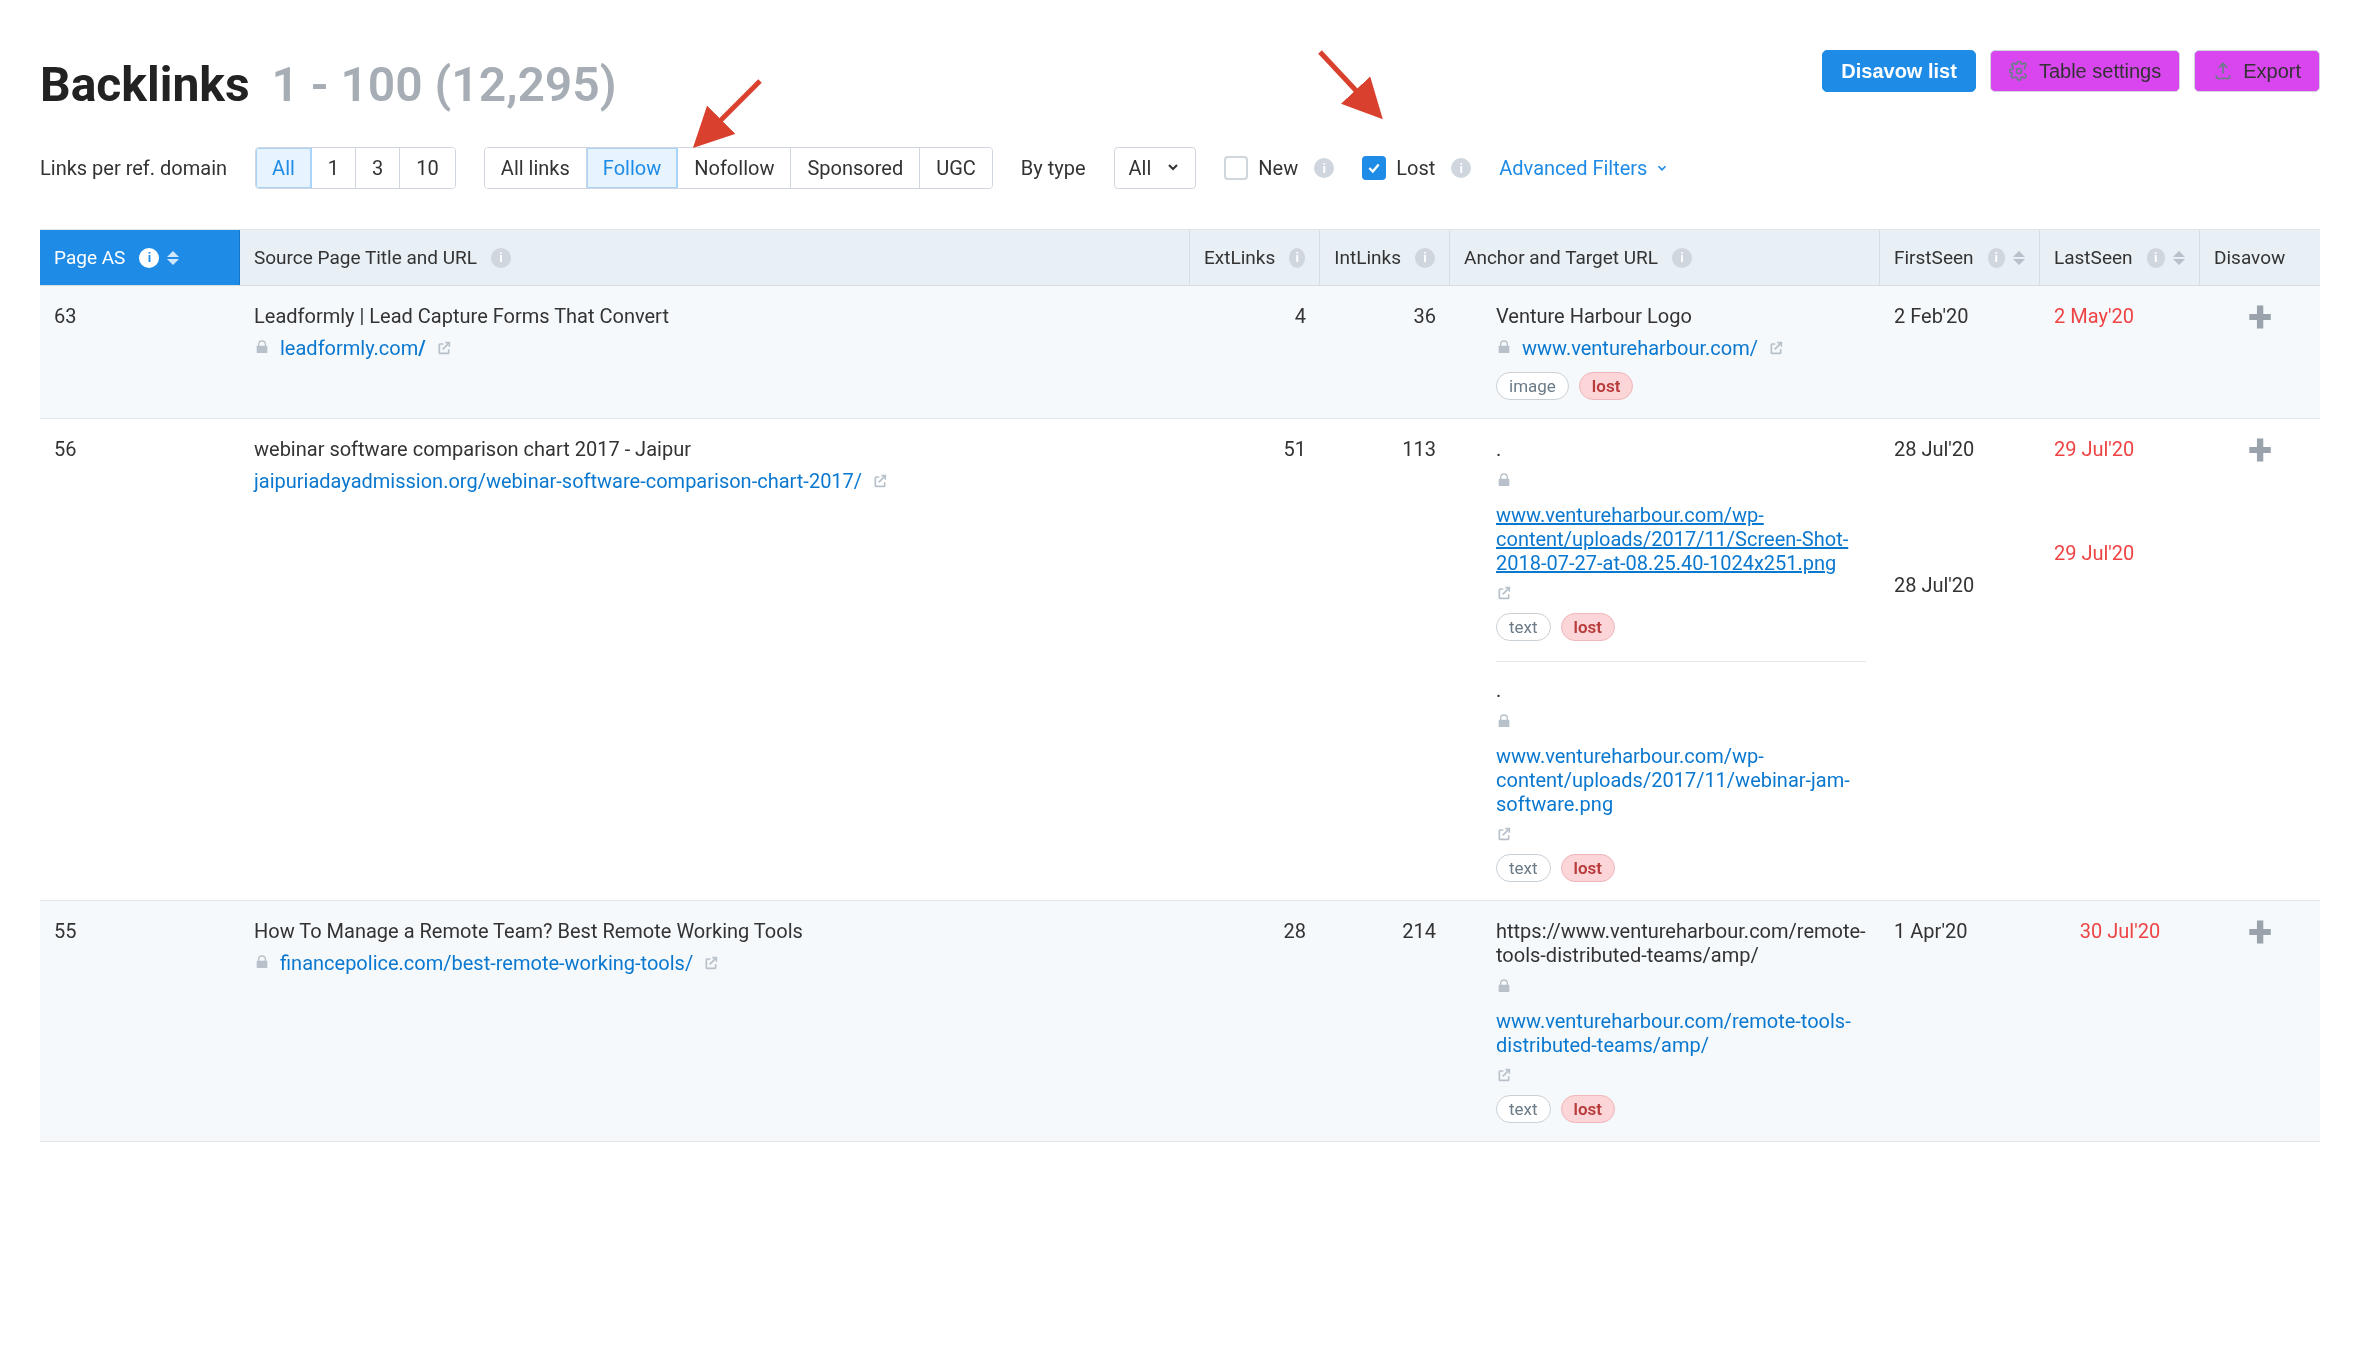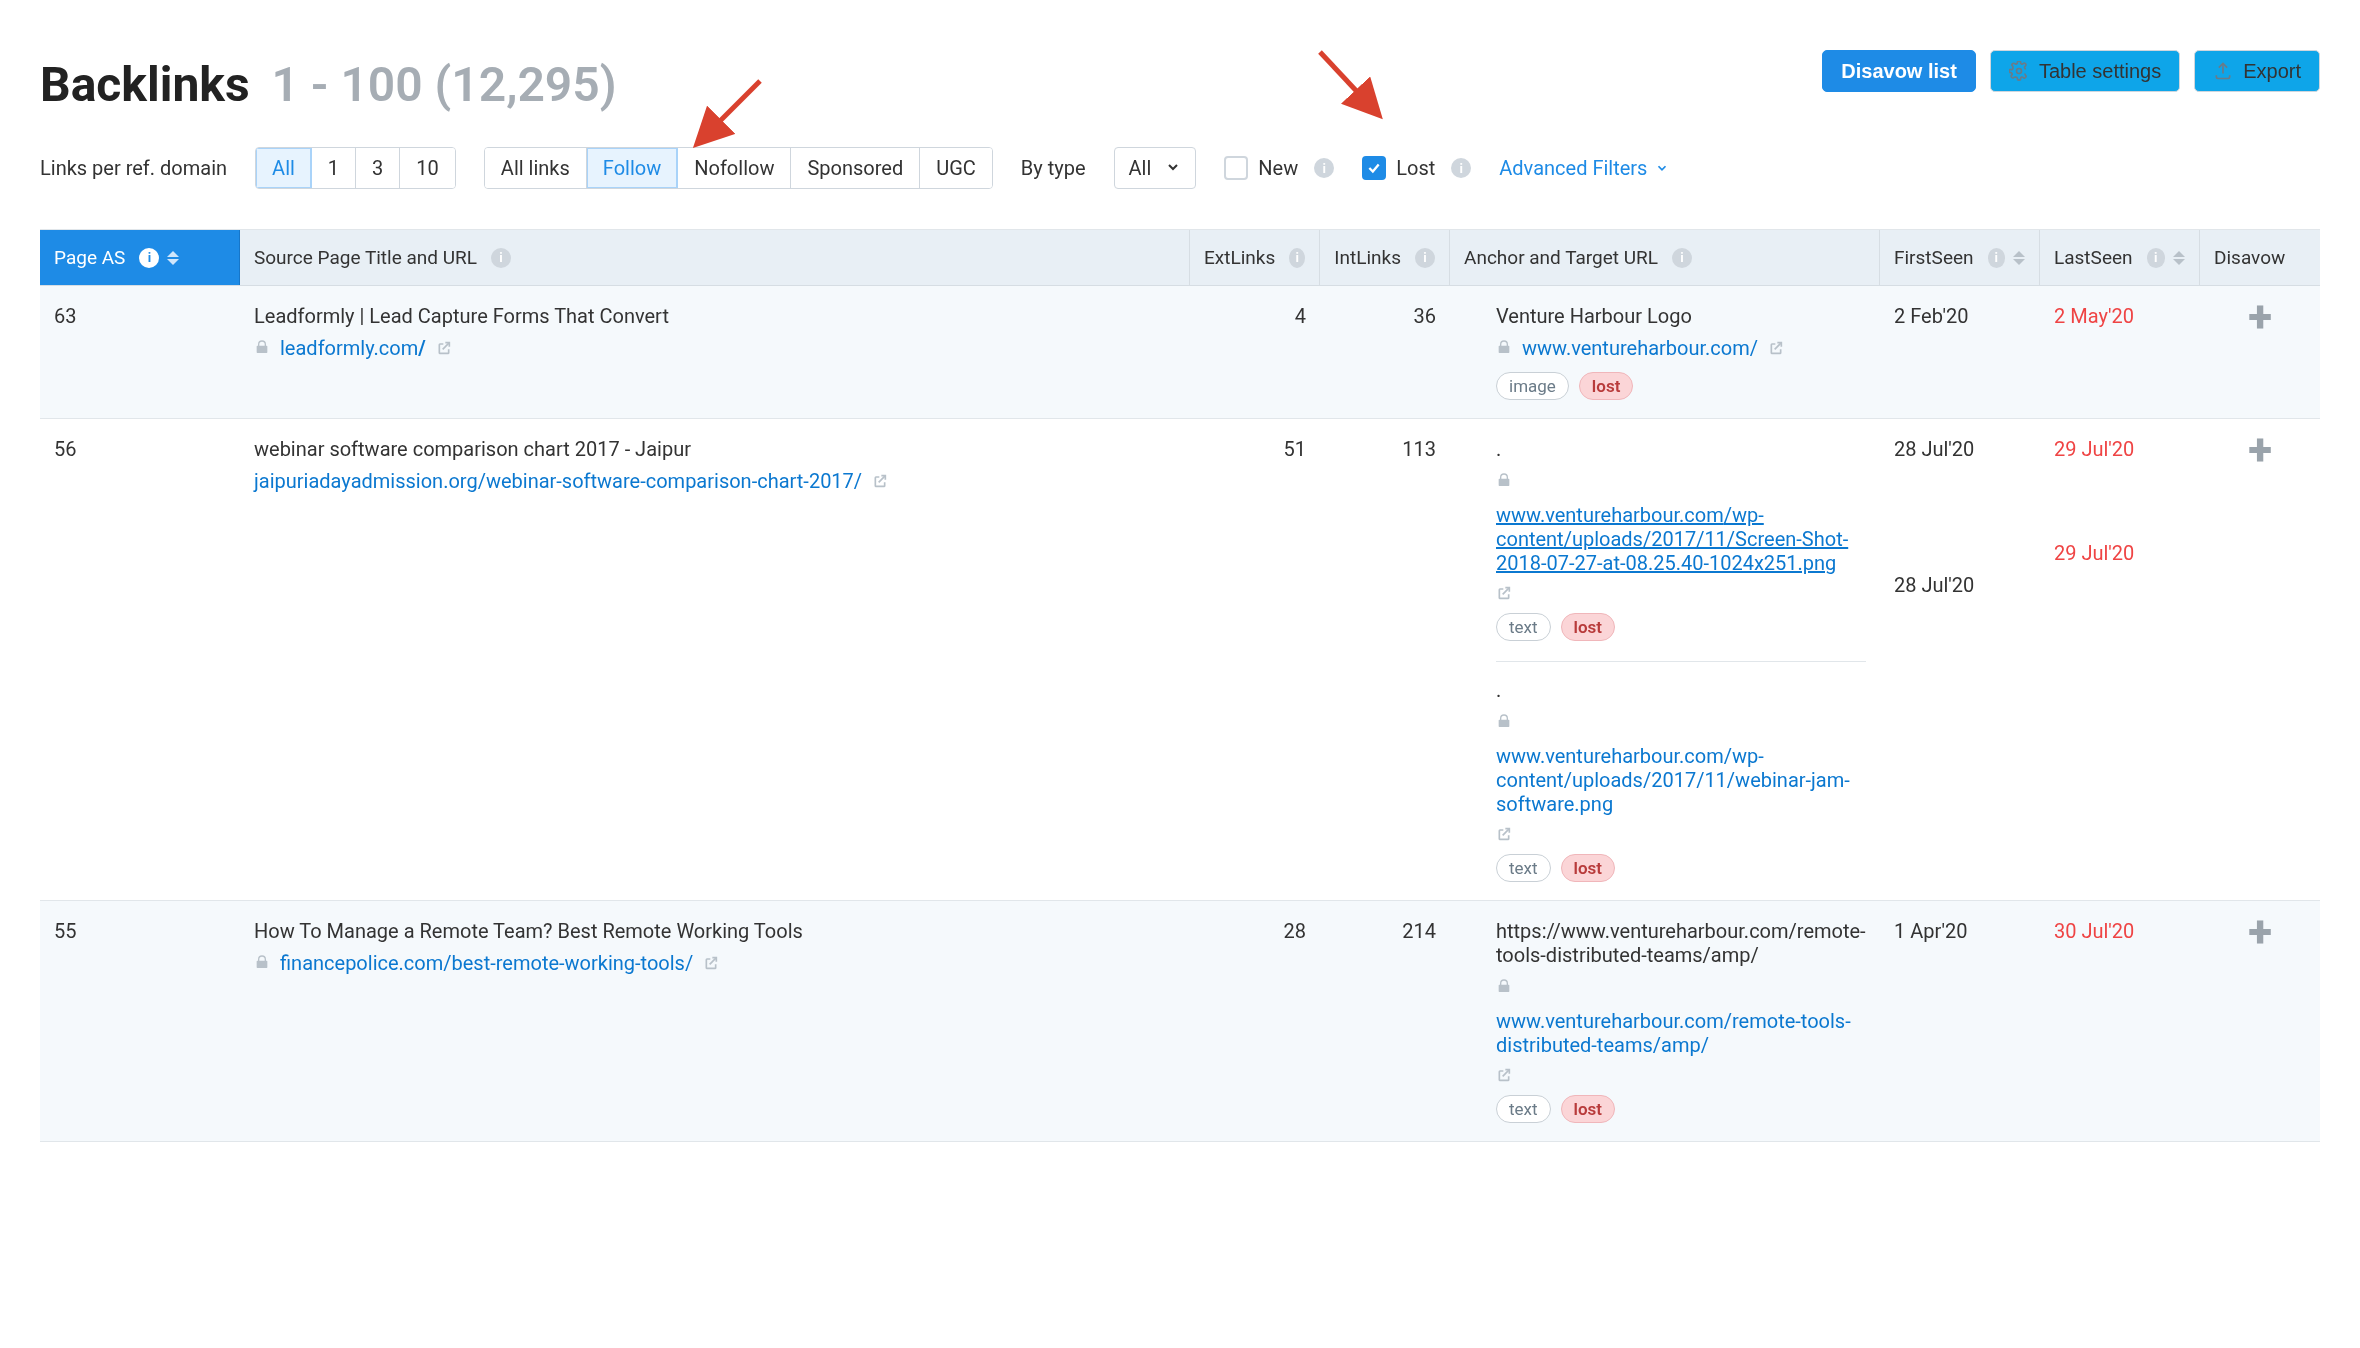--- a/index.html
+++ b/index.html
@@ -22,21 +22,21 @@
     --plus:#9aa3ab;
     font-family: -apple-system, BlinkMacSystemFont, "Segoe UI", Roboto, "Helvetica Neue", Arial, sans-serif;
   }
   html,body{margin:0;padding:0;background:#fff;color:var(--text);}
   body{padding:28px 40px;font-size:20px; width:2360px; box-sizing:border-box;}
   a{color:var(--link);text-decoration:none;}
   .header-row{display:flex;align-items:center;justify-content:space-between;}
   .title{font-size:48px;font-weight:700;color:#222;margin-top:28px;}
   .title .range{color:#a6adb4;font-weight:600;margin-left:10px;}
   .actions{display:flex;gap:14px;}
-  .btn{display:inline-flex;align-items:center;gap:10px;border:1px solid var(--border);background:#0ea5e9;color:#333;padding:10px 18px;border-radius:5px;font-size:20px;line-height:1;cursor:pointer;}
+  .btn{display:inline-flex;align-items:center;gap:10px;border:1px solid var(--border);background:#d946ef;color:#333;padding:10px 18px;border-radius:5px;font-size:20px;line-height:1;cursor:pointer;}
   .btn.primary{background:var(--blue-btn);border-color:var(--blue-btn);color:#fff;font-weight:600;}
   .btn .ico{display:inline-flex;}
 
   .toolbar{display:flex;align-items:center;gap:28px;margin-top:34px;flex-wrap:wrap;position:relative;}
   .toolbar .label{color:#333;font-size:20px;}
   .seg{display:inline-flex;border:1px solid var(--border);border-radius:4px;overflow:hidden;}
   .seg .seg-btn{padding:8px 16px;border-right:1px solid var(--border);font-size:20px;background:#fff;color:#333;cursor:pointer;}
   .seg .seg-btn:last-child{border-right:none;}
   .seg .seg-btn.active{background:#e7f3fe;color:var(--blue);border-color:#a9d3f9; box-shadow: inset 0 0 0 1px #a9d3f9;}
   .select{display:inline-flex;align-items:center;gap:14px;border:1px solid var(--border);border-radius:4px;padding:8px 14px;font-size:20px;background:#fff;cursor:pointer;}
@@ -425,21 +425,21 @@
               </div>
             </div>
           </div>
         </div>
         <div class="cell">
           <div class="dates" style="gap: 0px;">
             <span>1 Apr'20</span>
           </div>
         </div>
         <div class="cell">
-          <div class="dates" style="gap: 0px;">
+          <div class="dates" style="gap: 0px; text-align: center;">
             <span class="lost-date">30 Jul'20</span>
           </div>
         </div>
         <div class="cell plus">
           <div class="plus-btn">+</div>
         </div>
       </div>
     </div>
 </div>
 

